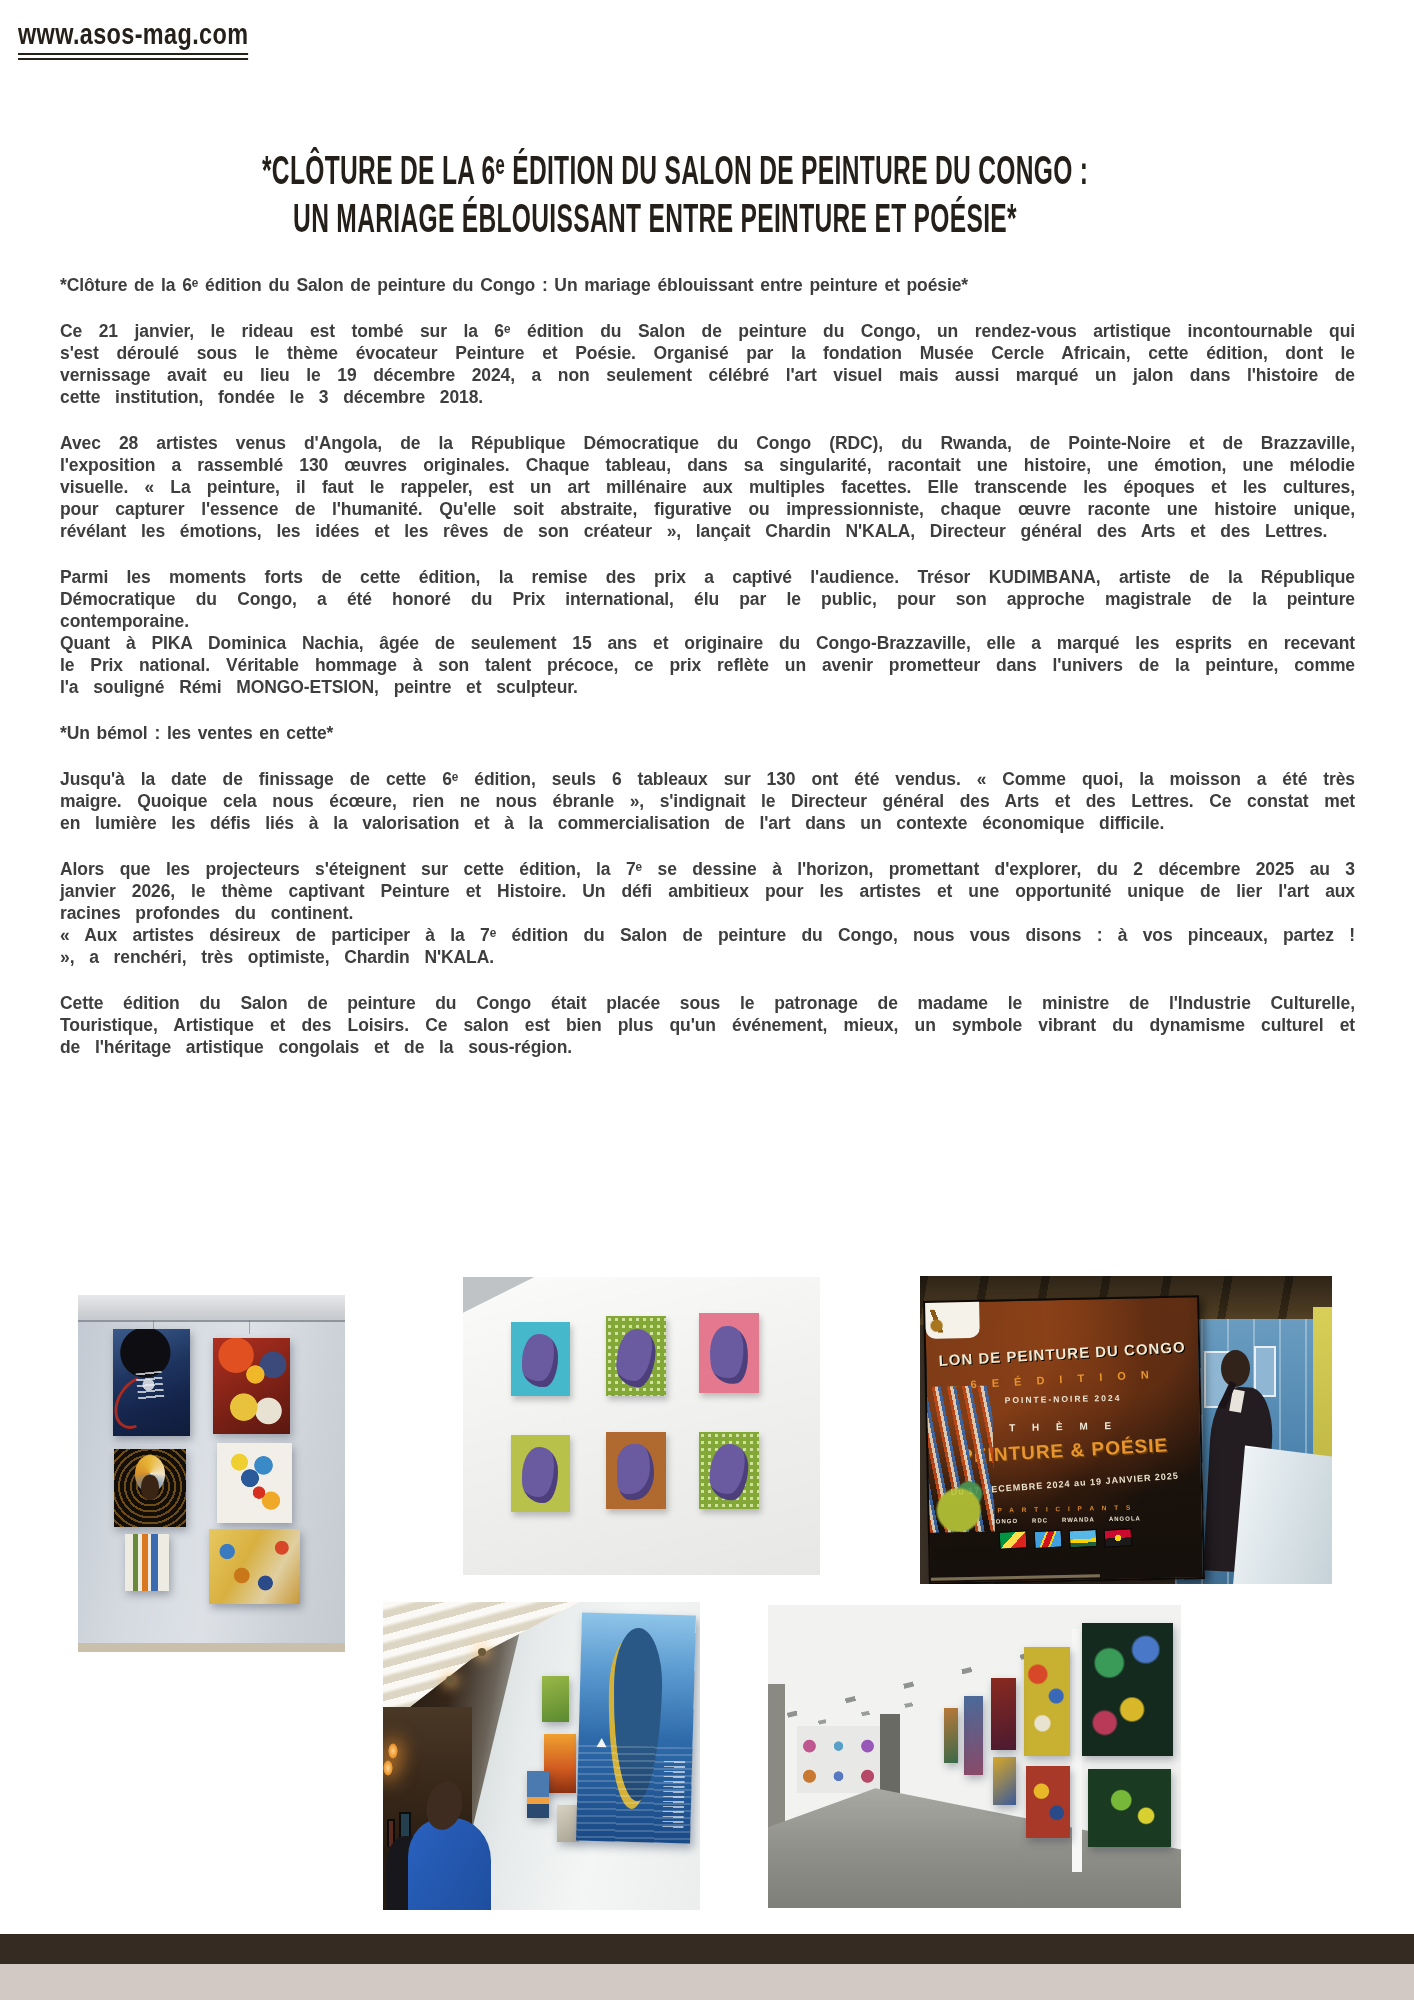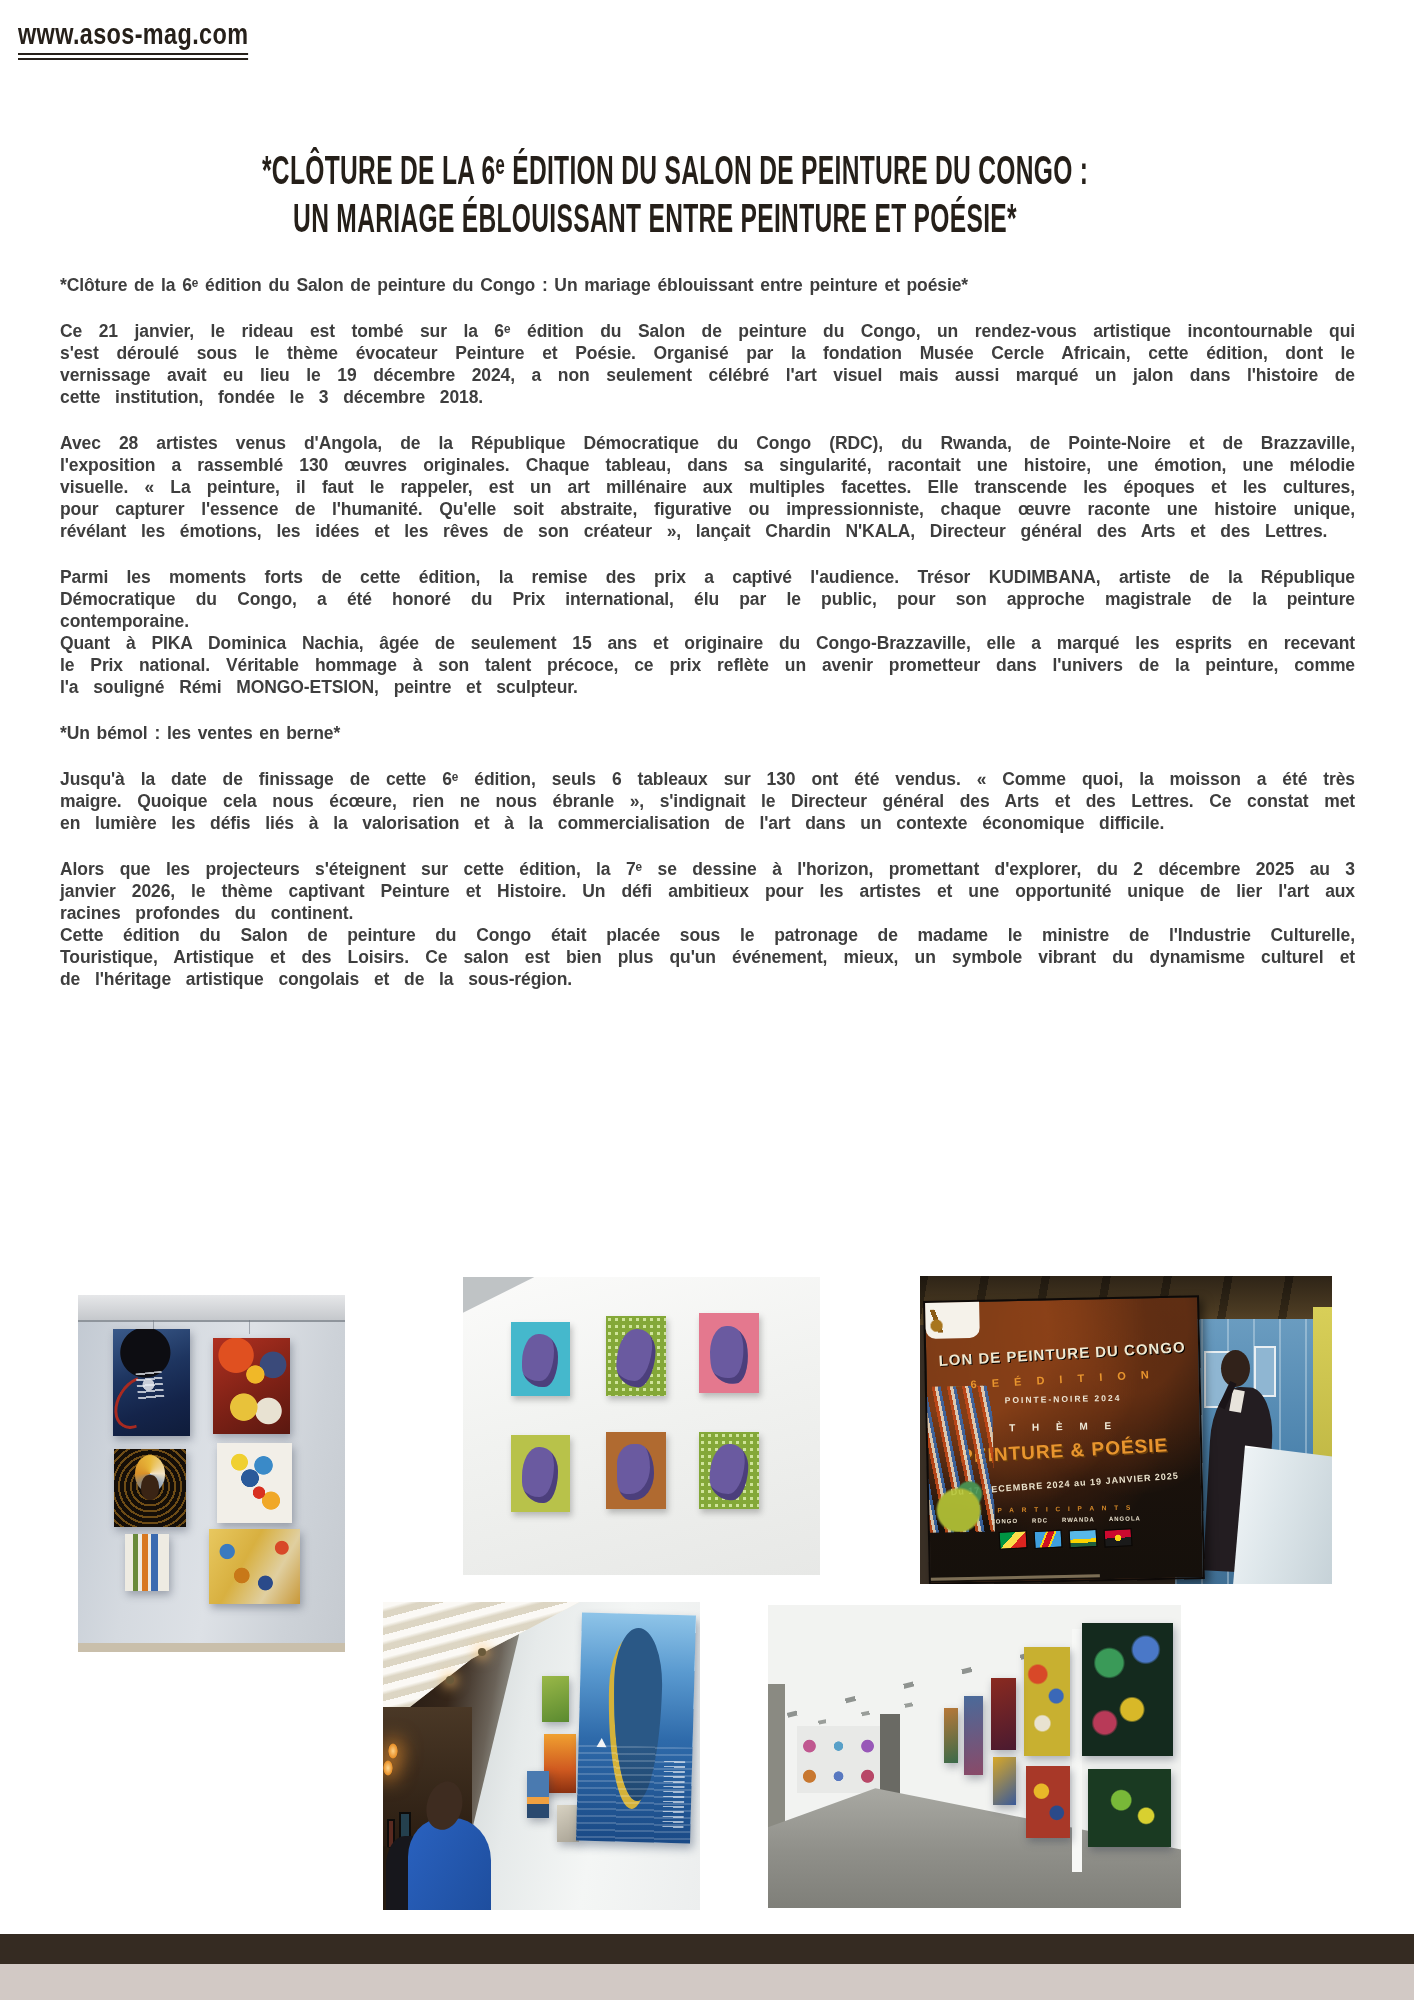--- a/index.html
+++ b/index.html
@@ -247,23 +247,24 @@
     <span class="tline">*CLÔTURE DE LA 6ᵉ ÉDITION DU SALON DE PEINTURE DU CONGO :</span>
     <span class="tline">UN MARIAGE ÉBLOUISSANT ENTRE PEINTURE ET POÉSIE*</span>
   </div>
 
   <div class="article">
     <p class="subtitle">*Clôture de la 6ᵉ édition du Salon de peinture du Congo : Un mariage éblouissant entre peinture et poésie*</p>
     <p>Ce 21 janvier, le rideau est tombé sur la 6ᵉ édition du Salon de peinture du Congo, un rendez-vous artistique incontournable qui s'est déroulé sous le thème évocateur Peinture et Poésie. Organisé par la fondation Musée Cercle Africain, cette édition, dont le vernissage avait eu lieu le 19 décembre 2024, a non seulement célébré l'art visuel mais aussi marqué un jalon dans l'histoire de cette institution, fondée le 3 décembre 2018.</p>
     <p>Avec 28 artistes venus d'Angola, de la République Démocratique du Congo (RDC), du Rwanda, de Pointe-Noire et de Brazzaville, l'exposition a rassemblé 130 œuvres originales. Chaque tableau, dans sa singularité, racontait une histoire, une émotion, une mélodie visuelle. « La peinture, il faut le rappeler, est un art millénaire aux multiples facettes. Elle transcende les époques et les cultures, pour capturer l'essence de l'humanité. Qu'elle soit abstraite, figurative ou impressionniste, chaque œuvre raconte une histoire unique, révélant les émotions, les idées et les rêves de son créateur », lançait Chardin N'KALA, Directeur général des Arts et des Lettres.</p>
     <p class="joined">Parmi les moments forts de cette édition, la remise des prix a captivé l'audience. Trésor KUDIMBANA, artiste de la République Démocratique du Congo, a été honoré du Prix international, élu par le public, pour son approche magistrale de la peinture contemporaine.</p>
     <p>Quant à PIKA Dominica Nachia, âgée de seulement 15 ans et originaire du Congo-Brazzaville, elle a marqué les esprits en recevant le Prix national. Véritable hommage à son talent précoce, ce prix reflète un avenir prometteur dans l'univers de la peinture, comme l'a souligné Rémi MONGO-ETSION, peintre et sculpteur.</p>
-    <p class="hgh">*Un bémol : les ventes en berne*</p>
+    <p class="hgh">*Un bémol : les ventes en cette*</p>
     <p>Jusqu'à la date de finissage de cette 6ᵉ édition, seuls 6 tableaux sur 130 ont été vendus. « Comme quoi, la moisson a été très maigre. Quoique cela nous écœure, rien ne nous ébranle », s'indignait le Directeur général des Arts et des Lettres. Ce constat met en lumière les défis liés à la valorisation et à la commercialisation de l'art dans un contexte économique difficile.</p>
     <p class="joined">Alors que les projecteurs s'éteignent sur cette édition, la 7ᵉ se dessine à l'horizon, promettant d'explorer, du 2 décembre 2025 au 3 janvier 2026, le thème captivant Peinture et Histoire. Un défi ambitieux pour les artistes et une opportunité unique de lier l'art aux racines profondes du continent.</p>
+    <p>« Aux artistes désireux de participer à la 7ᵉ édition du Salon de peinture du Congo, nous vous disons : à vos pinceaux, partez ! », a renchéri, très optimiste, Chardin N'KALA.</p>
     <p>Cette édition du Salon de peinture du Congo était placée sous le patronage de madame le ministre de l'Industrie Culturelle, Touristique, Artistique et des Loisirs. Ce salon est bien plus qu'un événement, mieux, un symbole vibrant du dynamisme culturel et de l'héritage artistique congolais et de la sous-région.</p>
   </div>
 
   <div id="photoA" class="photo">
     <div class="pA-ceiling"></div>
     <div class="aWire" style="left:28%"></div>
     <div class="aWire" style="left:64%"></div>
     <div class="art a1">
       <div class="a1r"></div>
       <div class="a1w"></div>

